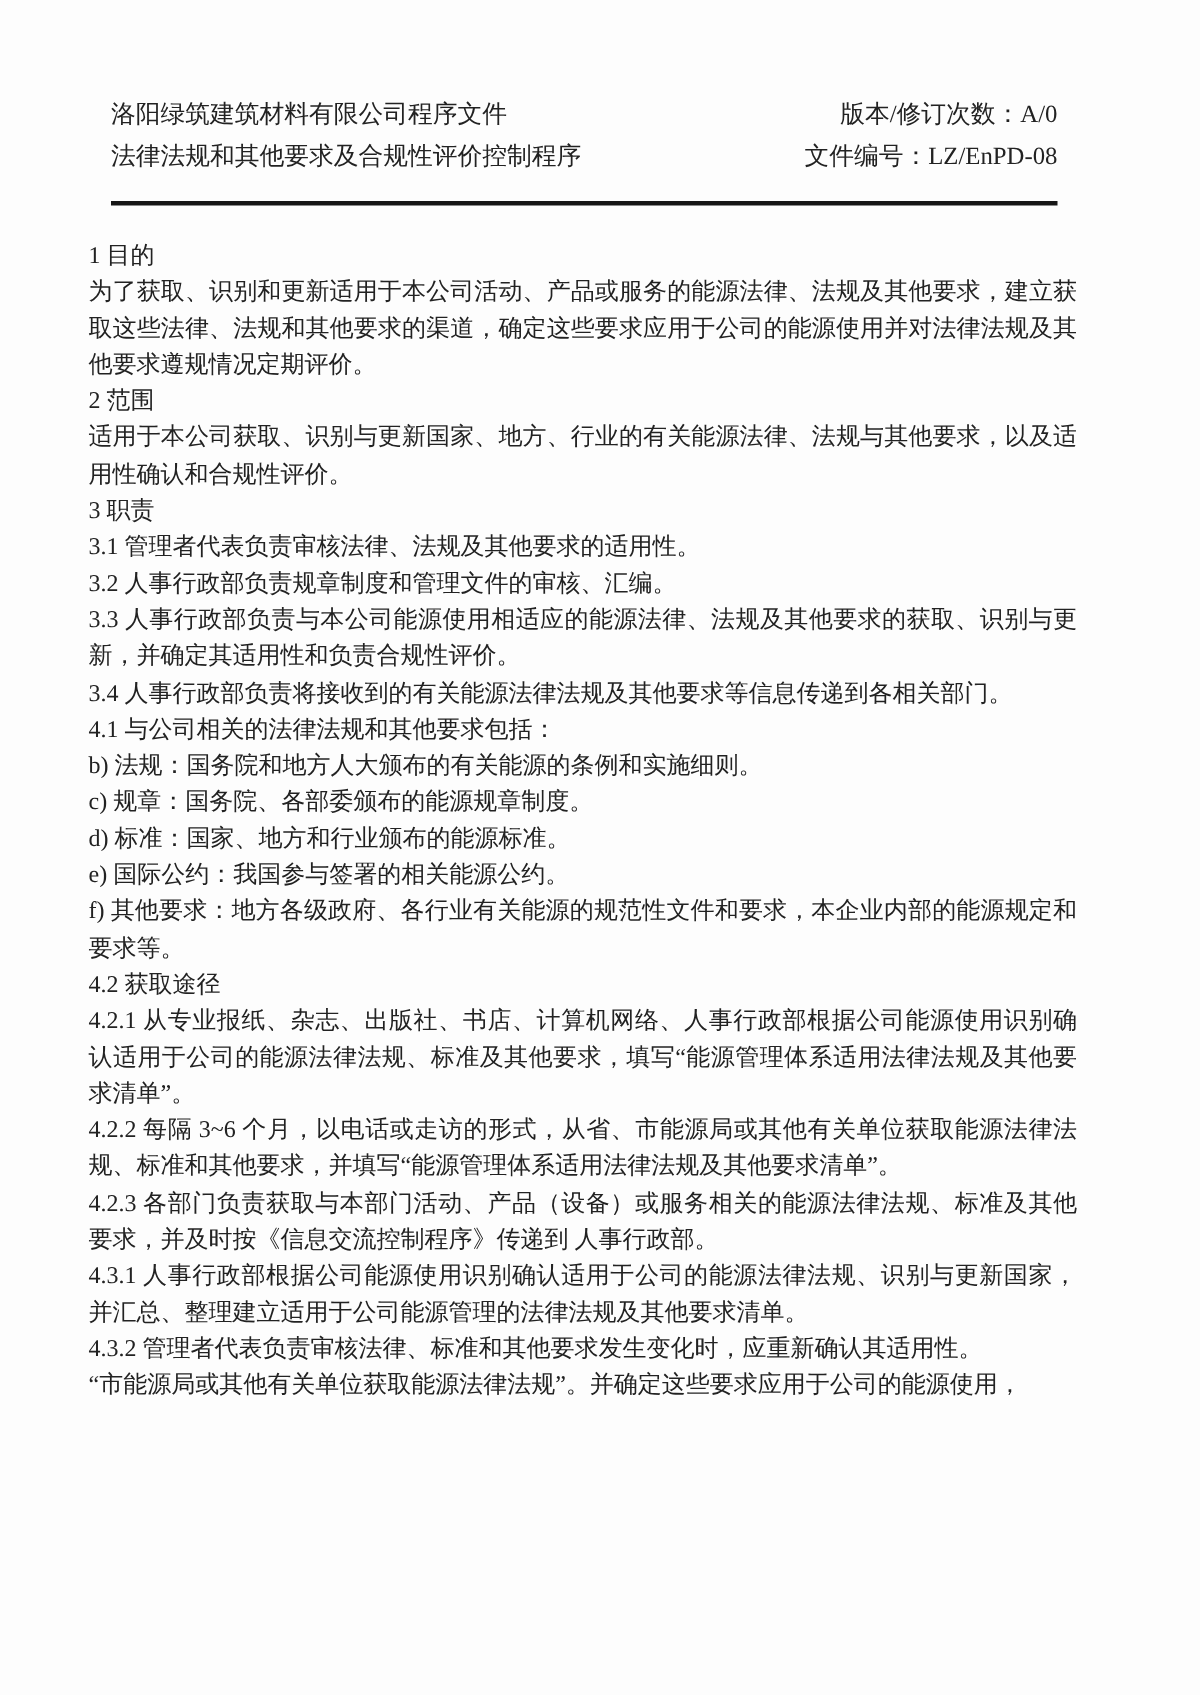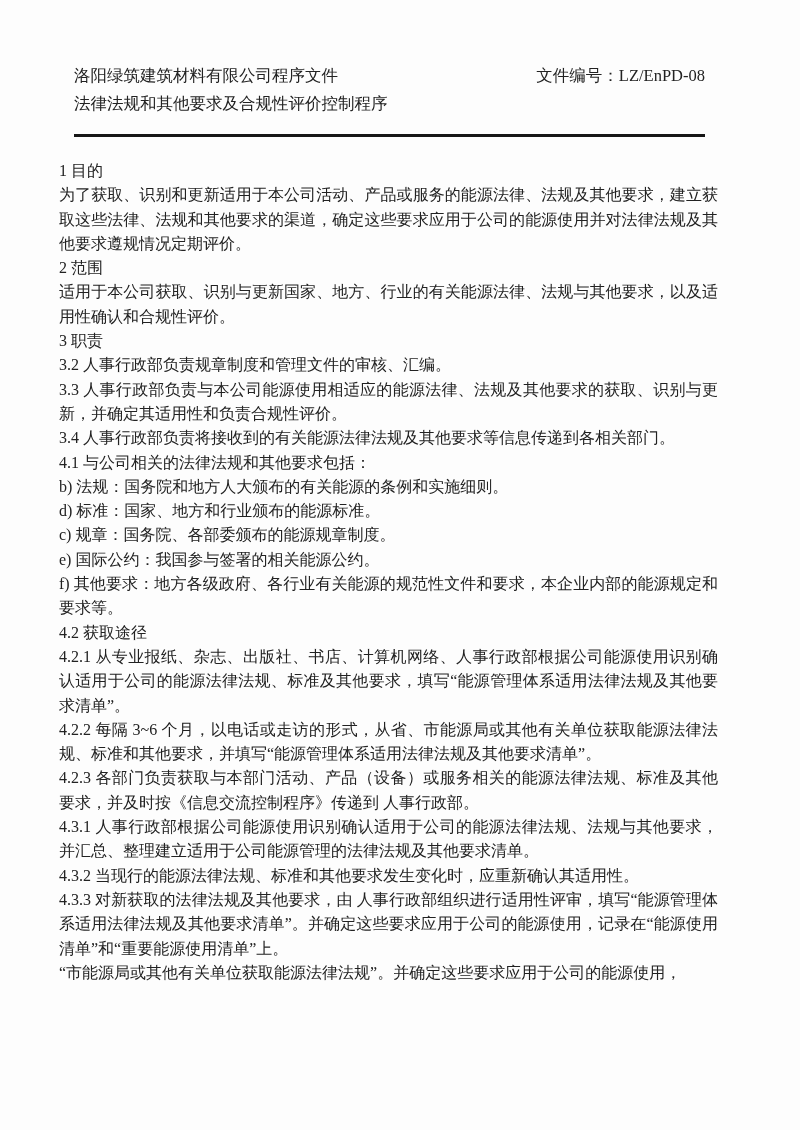--- a/index.html
+++ b/index.html
@@ -47,44 +47,45 @@
 <body>
 
 <div class="page">
 
   <div class="doc-header">
     <div class="left-block">
       <div>洛阳绿筑建筑材料有限公司程序文件</div>
       <div>法律法规和其他要求及合规性评价控制程序</div>
     </div>
     <div class="right-block">
+      <div>版本/修订次数：A/0</div>
       <div>文件编号：LZ/EnPD-08</div>
     </div>
   </div>
 
   <hr class="header-divider">
 
   <div class="doc-body">
     <p>1 目的</p>
     <p class="p-indent">为了获取、识别和更新适用于本公司活动、产品或服务的能源法律、法规及其他要求，建立获取这些法律、法规和其他要求的渠道，确定这些要求应用于公司的能源使用并对法律法规及其他要求遵规情况定期评价。</p>
     <p>2 范围</p>
     <p class="p-indent">适用于本公司获取、识别与更新国家、地方、行业的有关能源法律、法规与其他要求，以及适用性确认和合规性评价。</p>
     <p>3 职责</p>
+    <p>3.1 管理者代表负责审核法律、法规及其他要求的适用性。</p>
     <p>3.2 人事行政部负责规章制度和管理文件的审核、汇编。</p>
     <p>3.3 人事行政部负责与本公司能源使用相适应的能源法律、法规及其他要求的获取、识别与更新，并确定其适用性和负责合规性评价。</p>
     <p>3.4 人事行政部负责将接收到的有关能源法律法规及其他要求等信息传递到各相关部门。</p>
     <p>4.1 与公司相关的法律法规和其他要求包括：</p>
     <p class="p-list">b) 法规：国务院和地方人大颁布的有关能源的条例和实施细则。</p>
+    <p class="p-list">c) 规章：国务院、各部委颁布的能源规章制度。</p>
     <p class="p-list">d) 标准：国家、地方和行业颁布的能源标准。</p>
-    <p class="p-list">c) 规章：国务院、各部委颁布的能源规章制度。</p>
     <p class="p-list">e) 国际公约：我国参与签署的相关能源公约。</p>
     <p class="p-list">f) 其他要求：地方各级政府、各行业有关能源的规范性文件和要求，本企业内部的能源规定和要求等。</p>
     <p>4.2 获取途径</p>
     <p class="p-sub">4.2.1 从专业报纸、杂志、出版社、书店、计算机网络、人事行政部根据公司能源使用识别确认适用于公司的能源法律法规、标准及其他要求，填写“能源管理体系适用法律法规及其他要求清单”。</p>
     <p class="p-sub">4.2.2 每隔 3~6 个月，以电话或走访的形式，从省、市能源局或其他有关单位获取能源法律法规、标准和其他要求，并填写“能源管理体系适用法律法规及其他要求清单”。</p>
     <p class="p-sub">4.2.3 各部门负责获取与本部门活动、产品（设备）或服务相关的能源法律法规、标准及其他要求，并及时按《信息交流控制程序》传递到 人事行政部。</p>
-    <p class="p-sub">4.3.1 人事行政部根据公司能源使用识别确认适用于公司的能源法律法规、法规与其他要求，并汇总、整理建立适用于公司能源管理的法律法规及其他要求清单。</p>
-    <p class="p-sub">4.3.2 当现行的能源法律法规、标准和其他要求发生变化时，应重新确认其适用性。</p>
-    <p class="p-sub">4.3.3 对新获取的法律法规及其他要求，由 人事行政部组织进行适用性评审，填写“能源管理体系适用法律法规及其他要求清单”。并确定这些要求应用于公司的能源使用，记录在“能源使用清单”和“重要能源使用清单”上。</p>
+    <p class="p-sub">4.3.1 人事行政部根据公司能源使用识别确认适用于公司的能源法律法规、识别与更新国家，并汇总、整理建立适用于公司能源管理的法律法规及其他要求清单。</p>
+    <p class="p-sub">4.3.2 管理者代表负责审核法律、标准和其他要求发生变化时，应重新确认其适用性。</p>
     <p class="p-tail">“市能源局或其他有关单位获取能源法律法规”。并确定这些要求应用于公司的能源使用，</p>
   </div>
 
 </div>
 
 </body></html>

